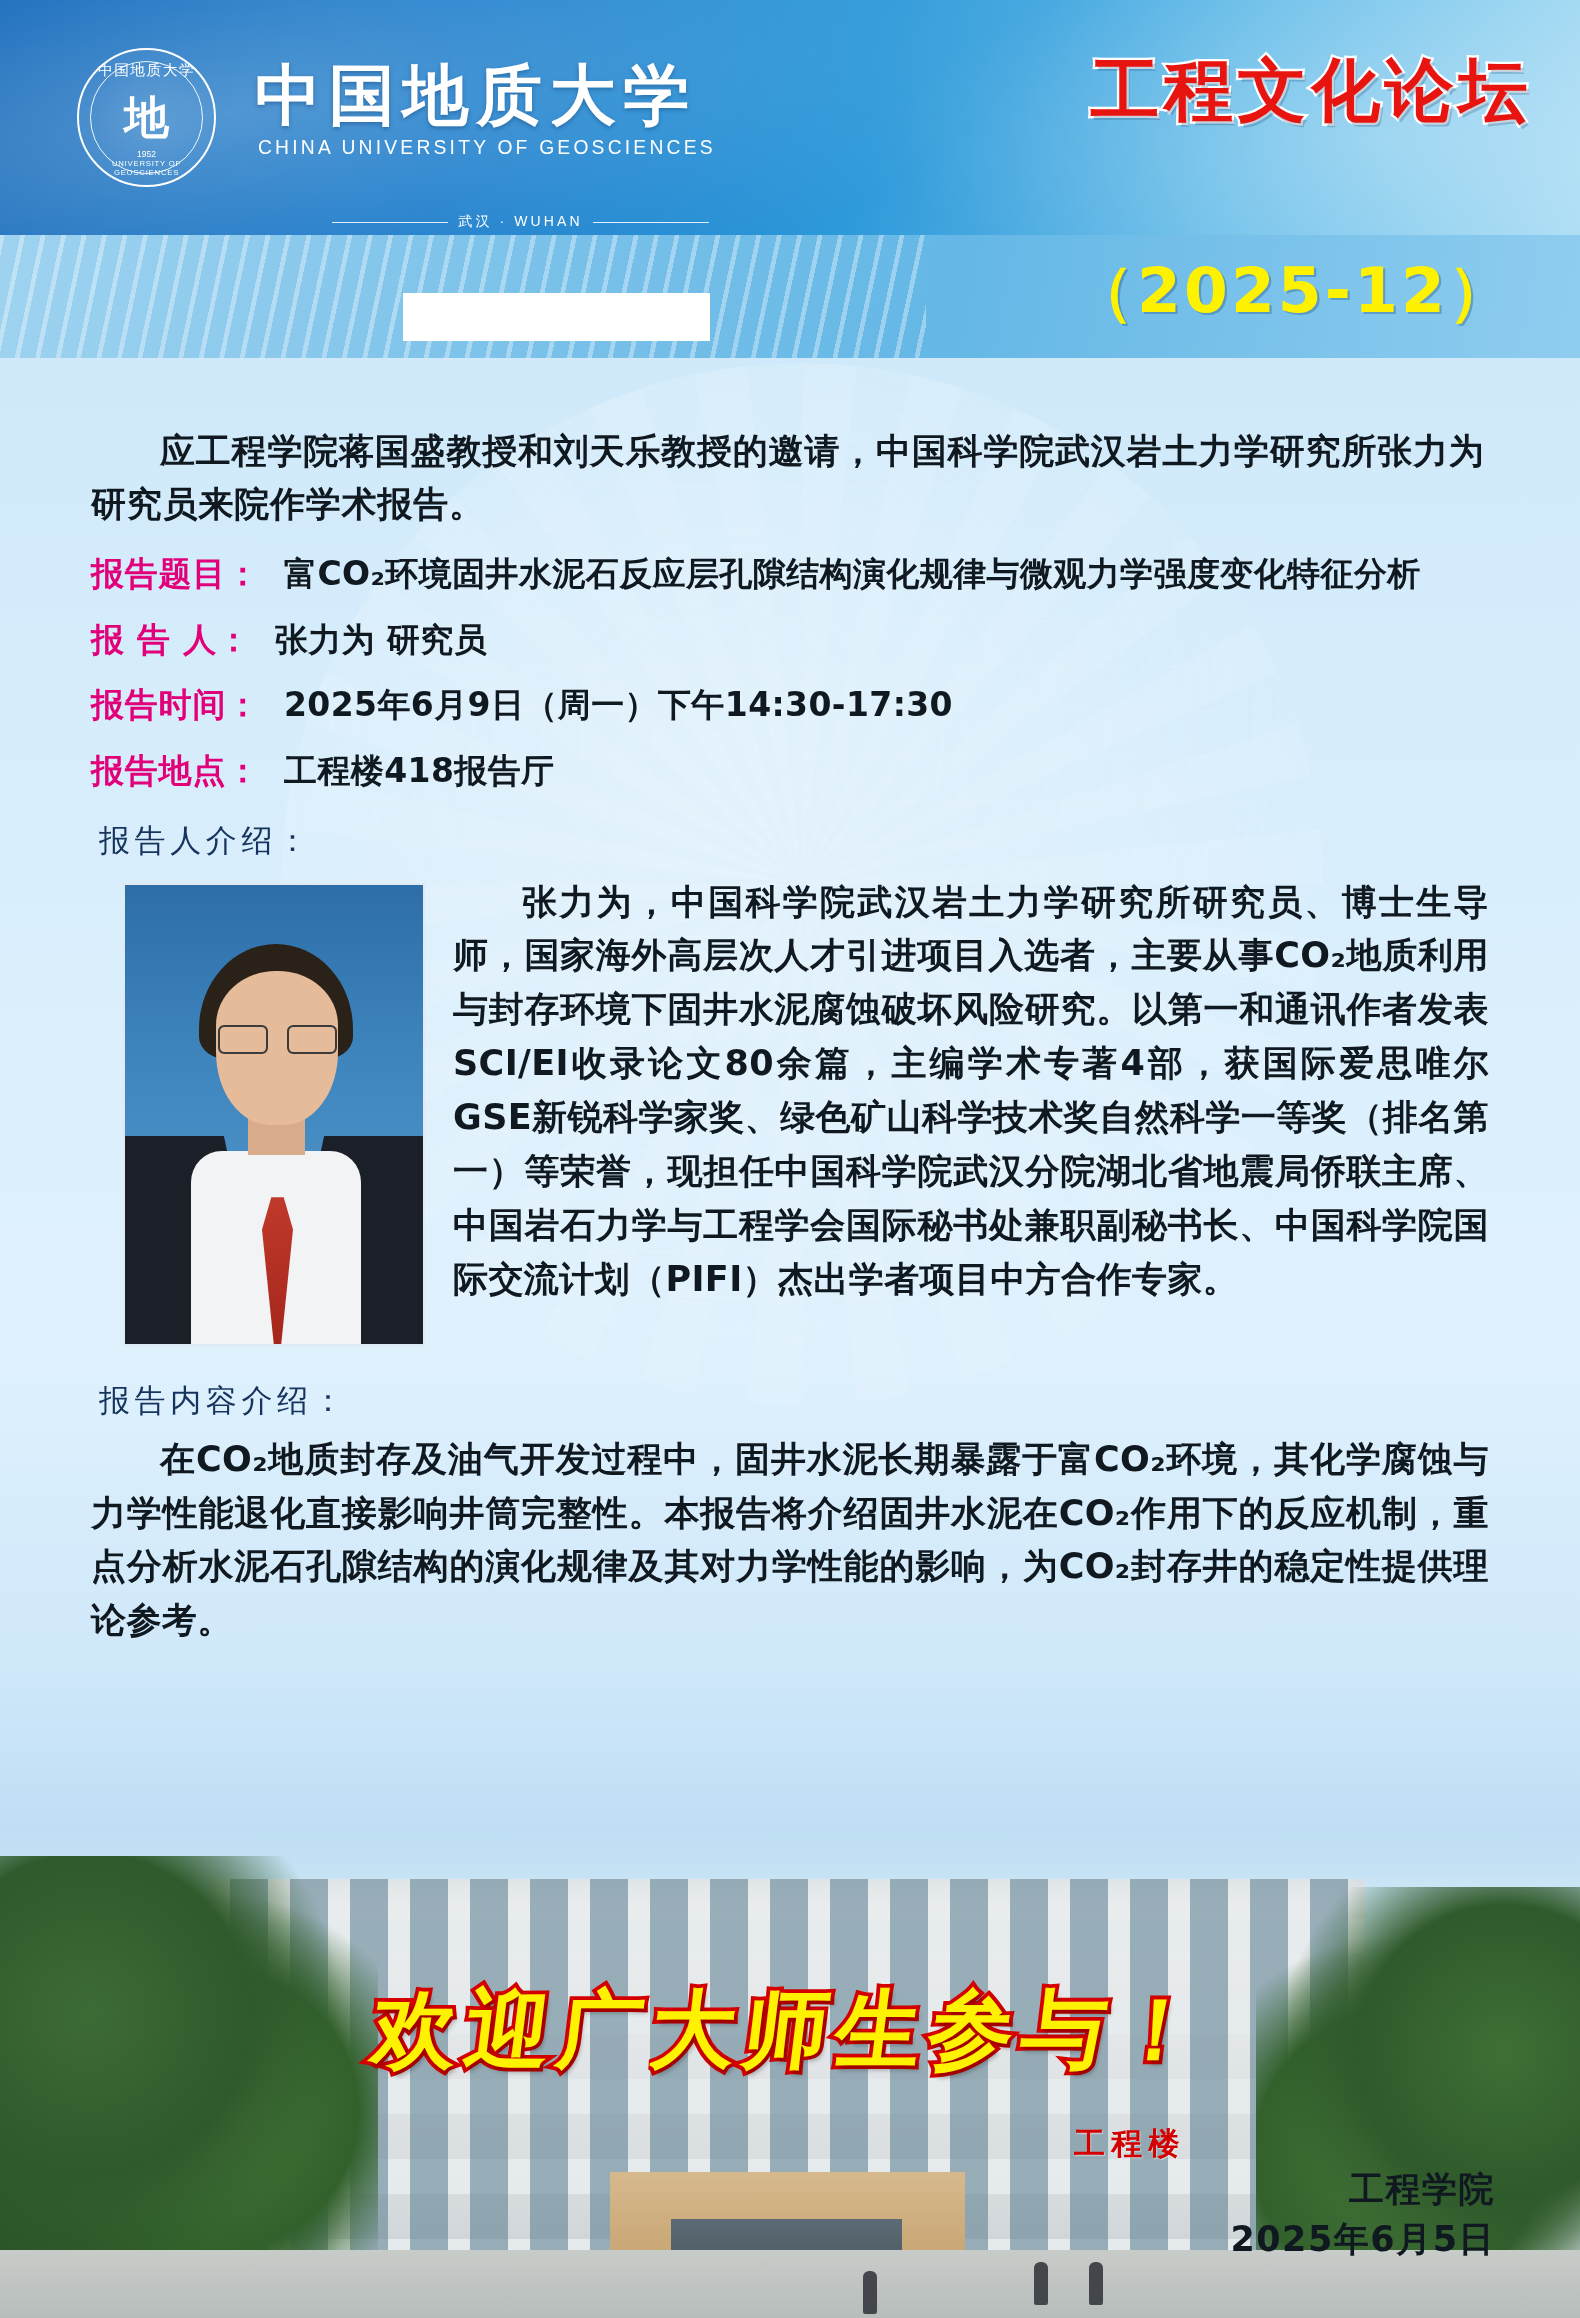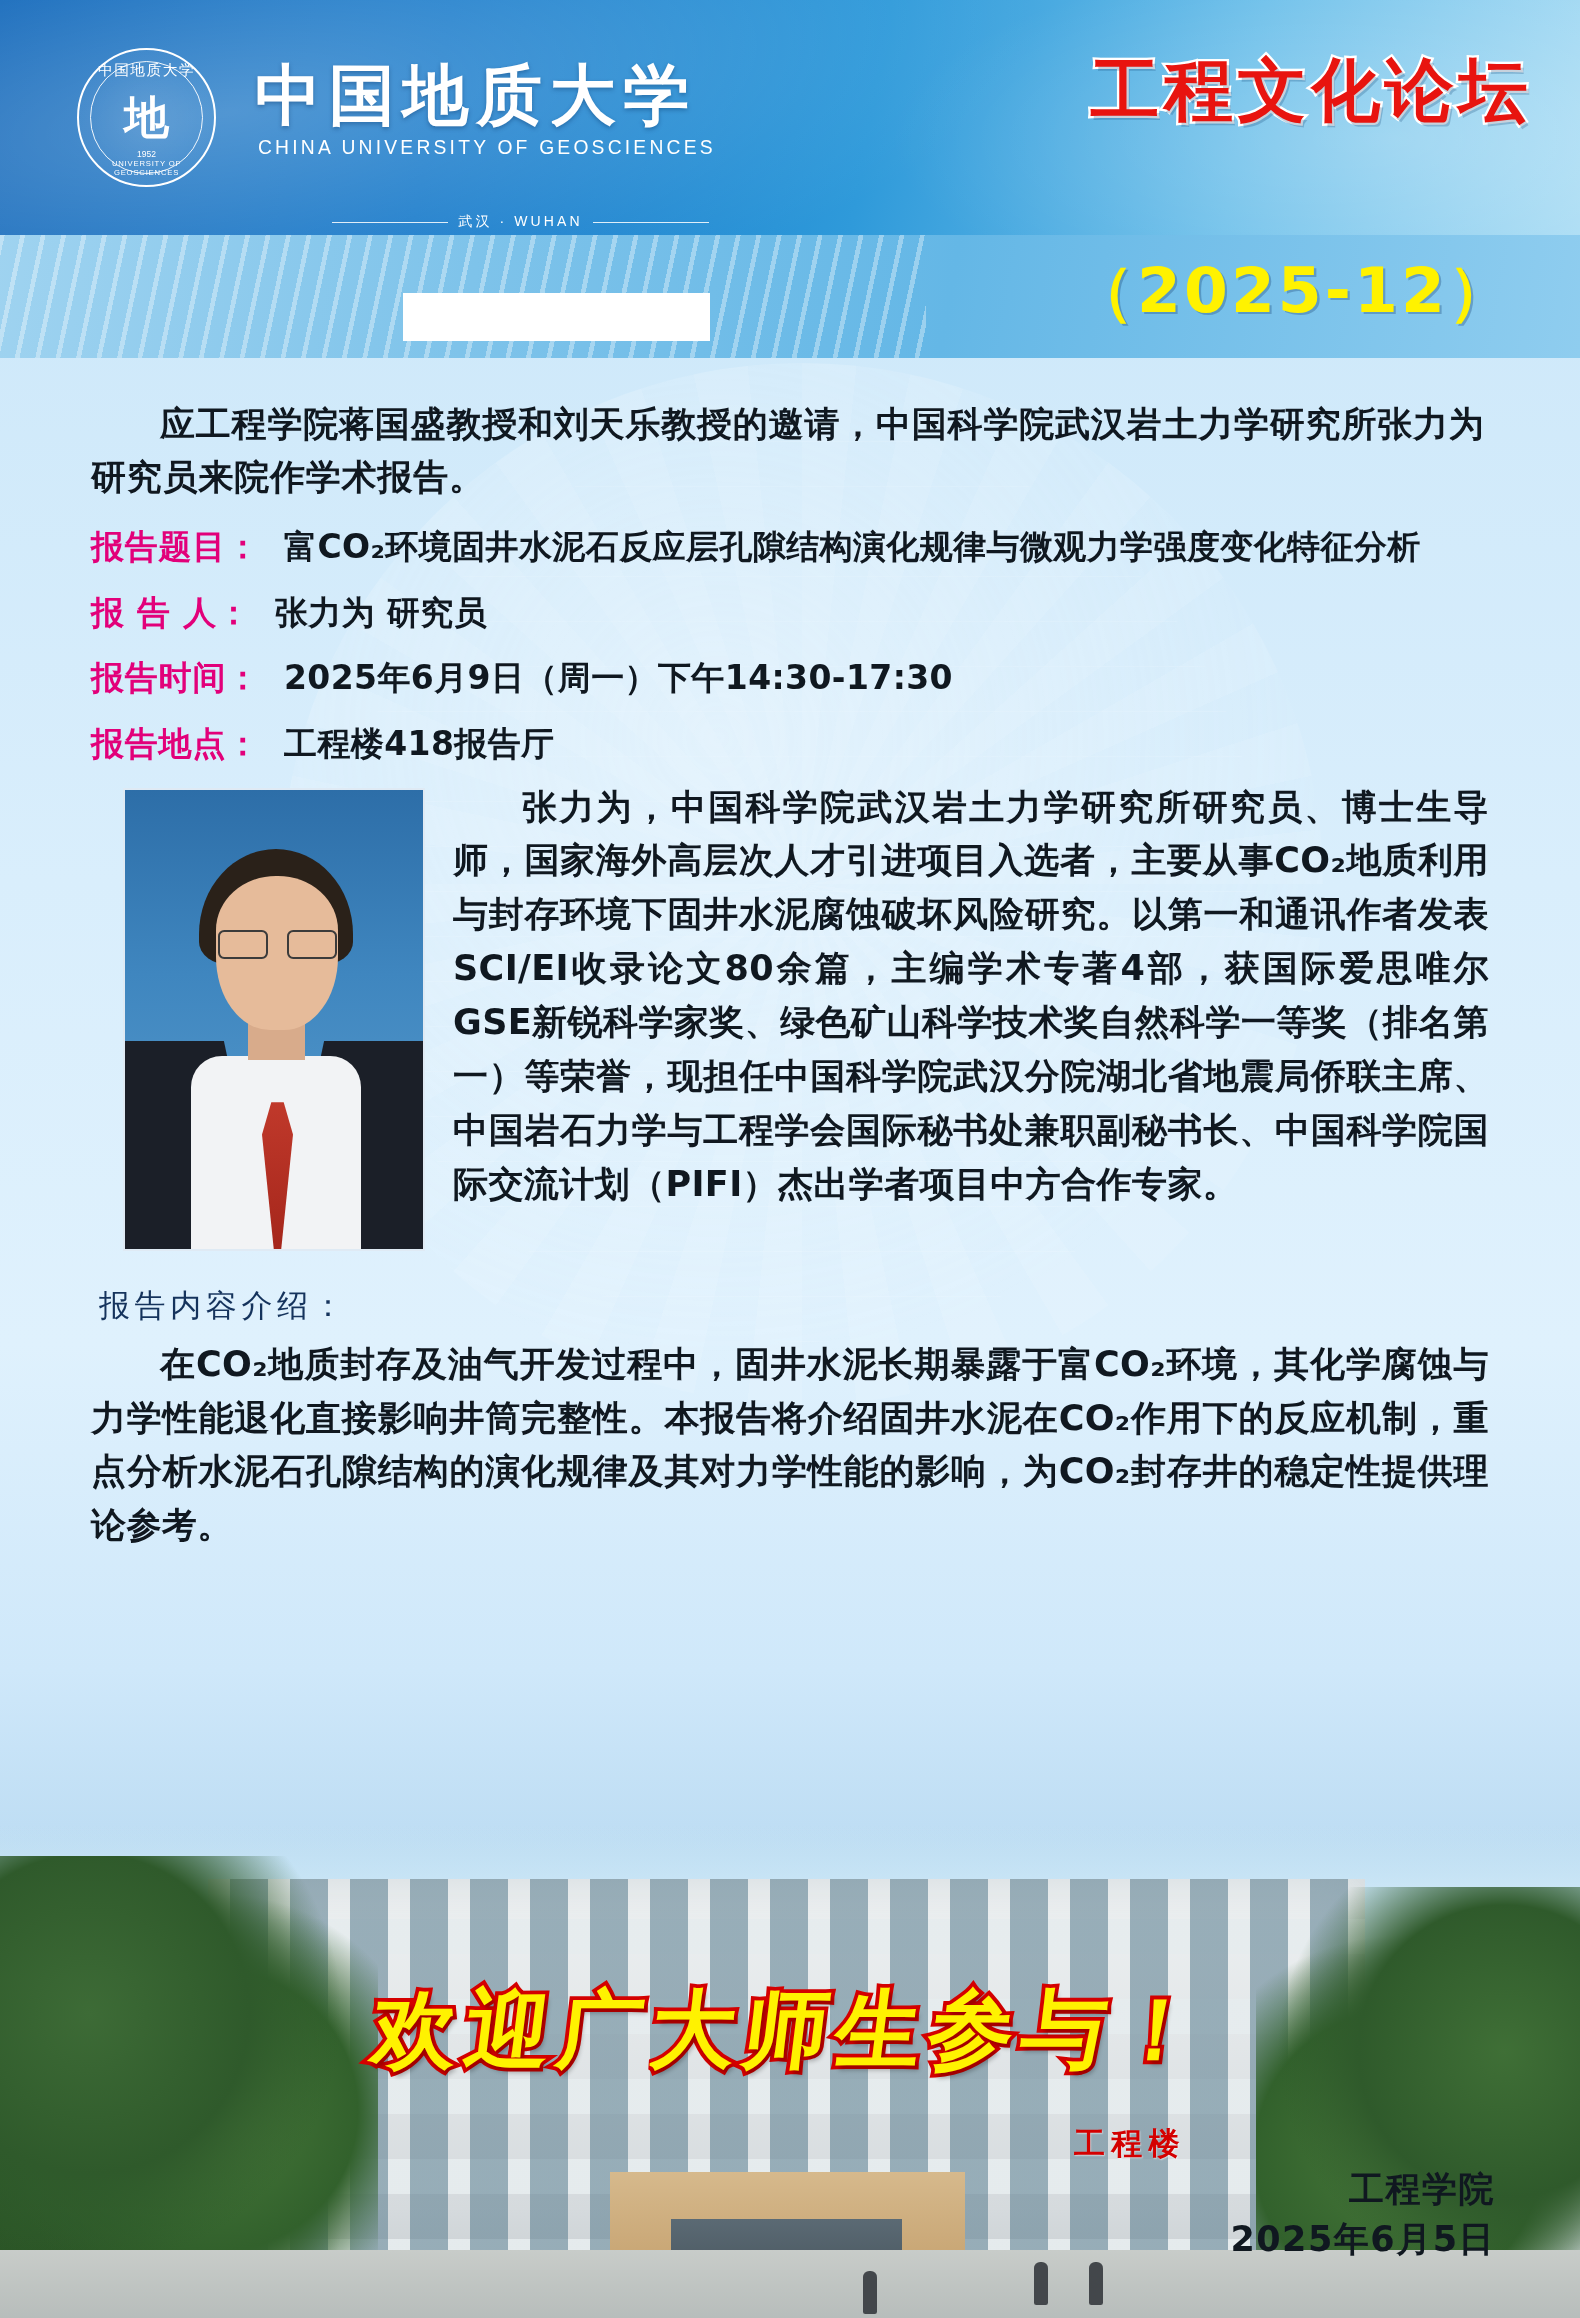--- a/index.html
+++ b/index.html
@@ -212,21 +212,21 @@
     color: #fff200;
     letter-spacing: 3.1px;
     font-family: "DejaVu Sans", sans-serif;
     text-shadow: 2.3px 2.3px 0 rgba(20,60,110,0.30);
     white-space: nowrap;
   }
 
   
   .content {
     position: absolute;
-    left: 0; top: 338px;
+    left: 0; top: 365px;
     width: 1580px;
   }
   .intro-para {
     margin: 60px 91px 0 91px;
     font-size: 35px;
     line-height: 1.52;
     color: #101820;
     font-weight: bold;
     text-indent: 69px;
     font-family: "DejaVu Sans", sans-serif;
@@ -525,20 +525,21 @@
     </div>
     <div class="field-row">
       <span class="field-label">报告时间：</span>
       <span class="field-value">2025年6月9日（周一）下午14:30-17:30</span>
     </div>
     <div class="field-row">
       <span class="field-label">报告地点：</span>
       <span class="field-value">工程楼418报告厅</span>
     </div>
 
+    <div class="section-label">报告人介绍：</div>
 
     <div id="speaker-block" class="clearfix">
       <div id="speaker-photo">
         <div class="suit-l"></div>
         <div class="suit-r"></div>
         <div class="shirt"></div>
         <div class="tie"></div>
         <div class="neck"></div>
         <div class="hair"></div>
         <div class="face"></div>

